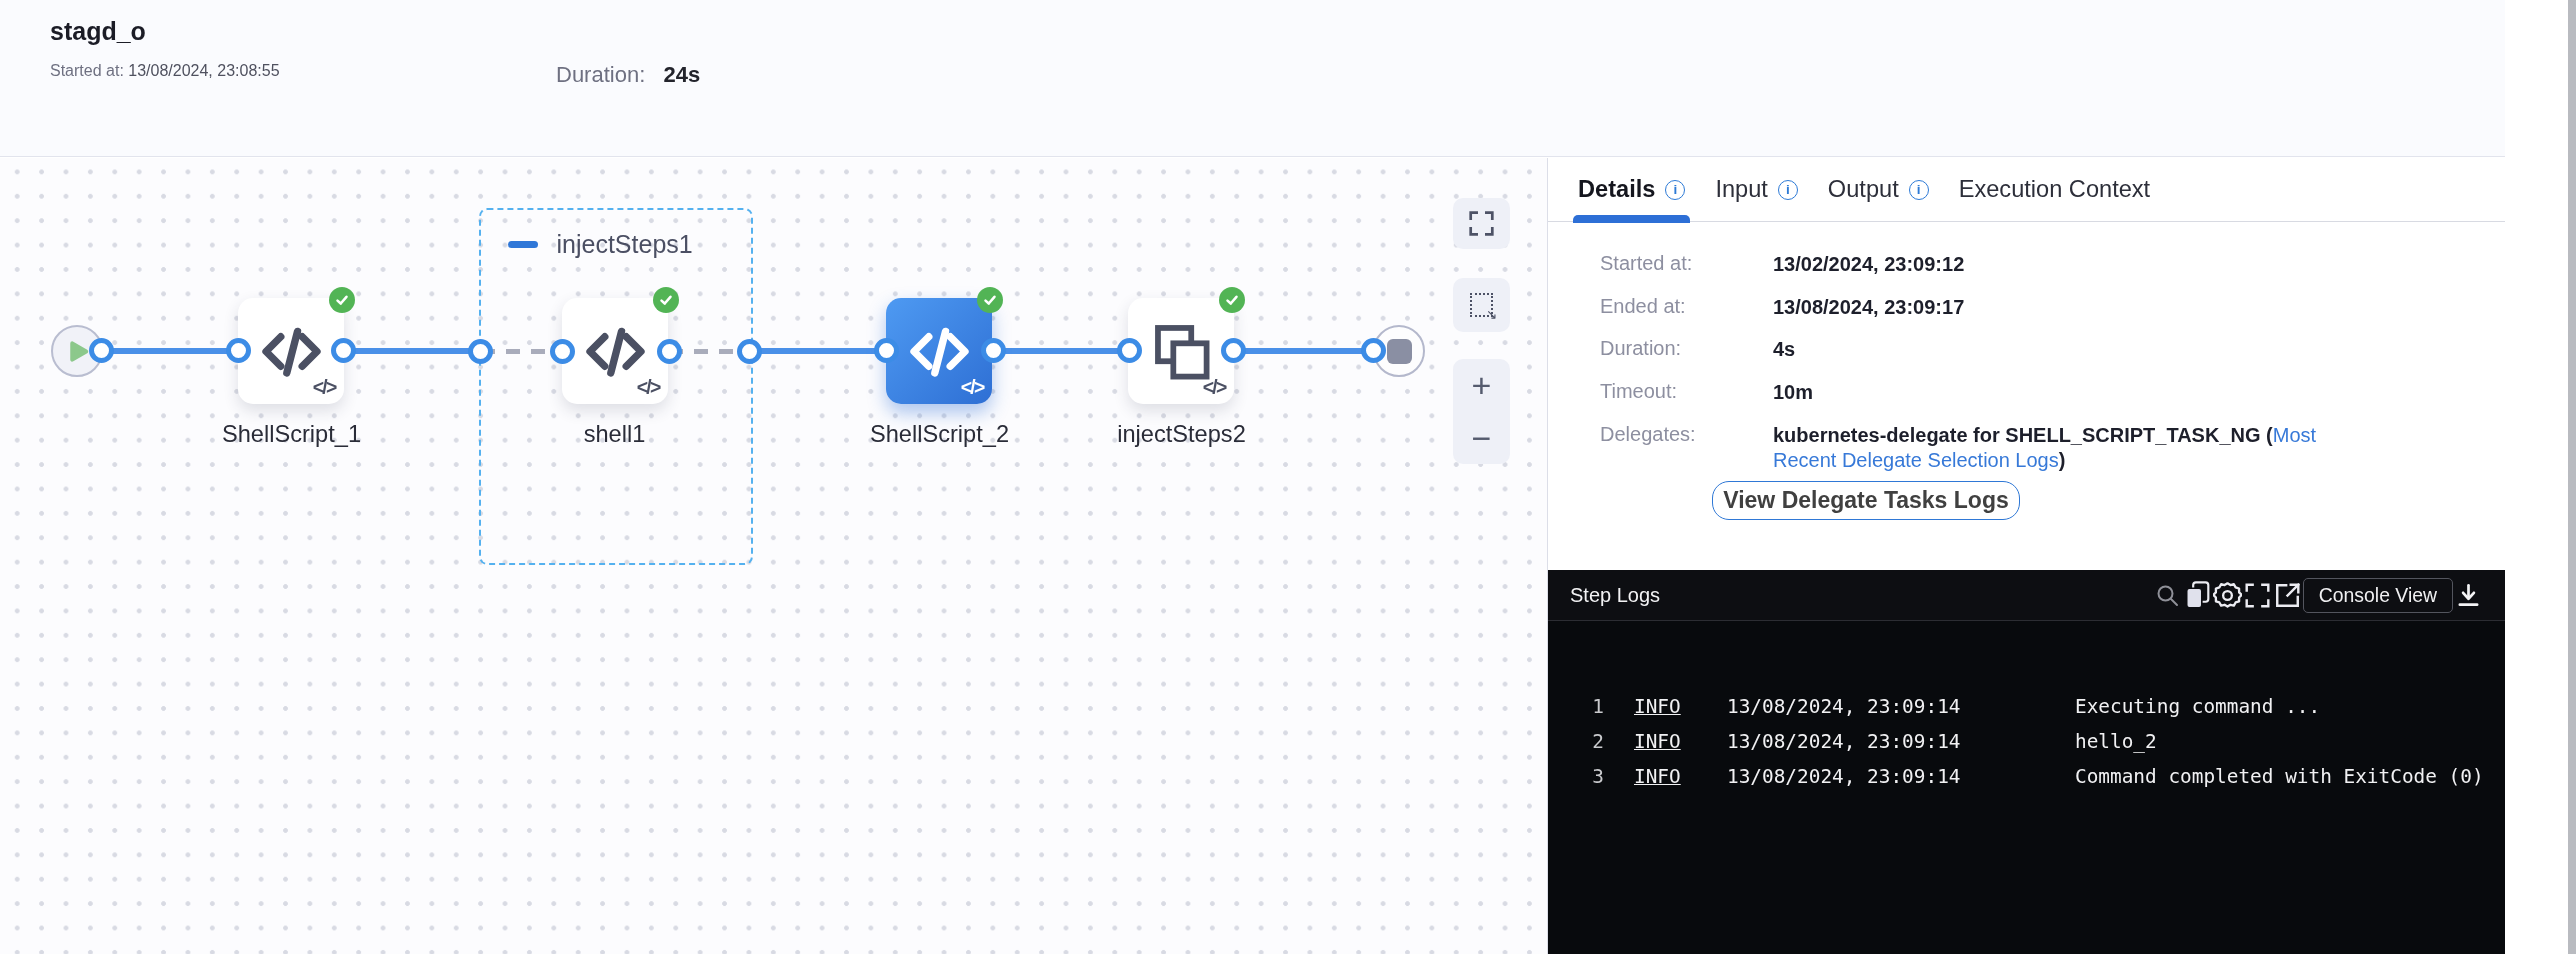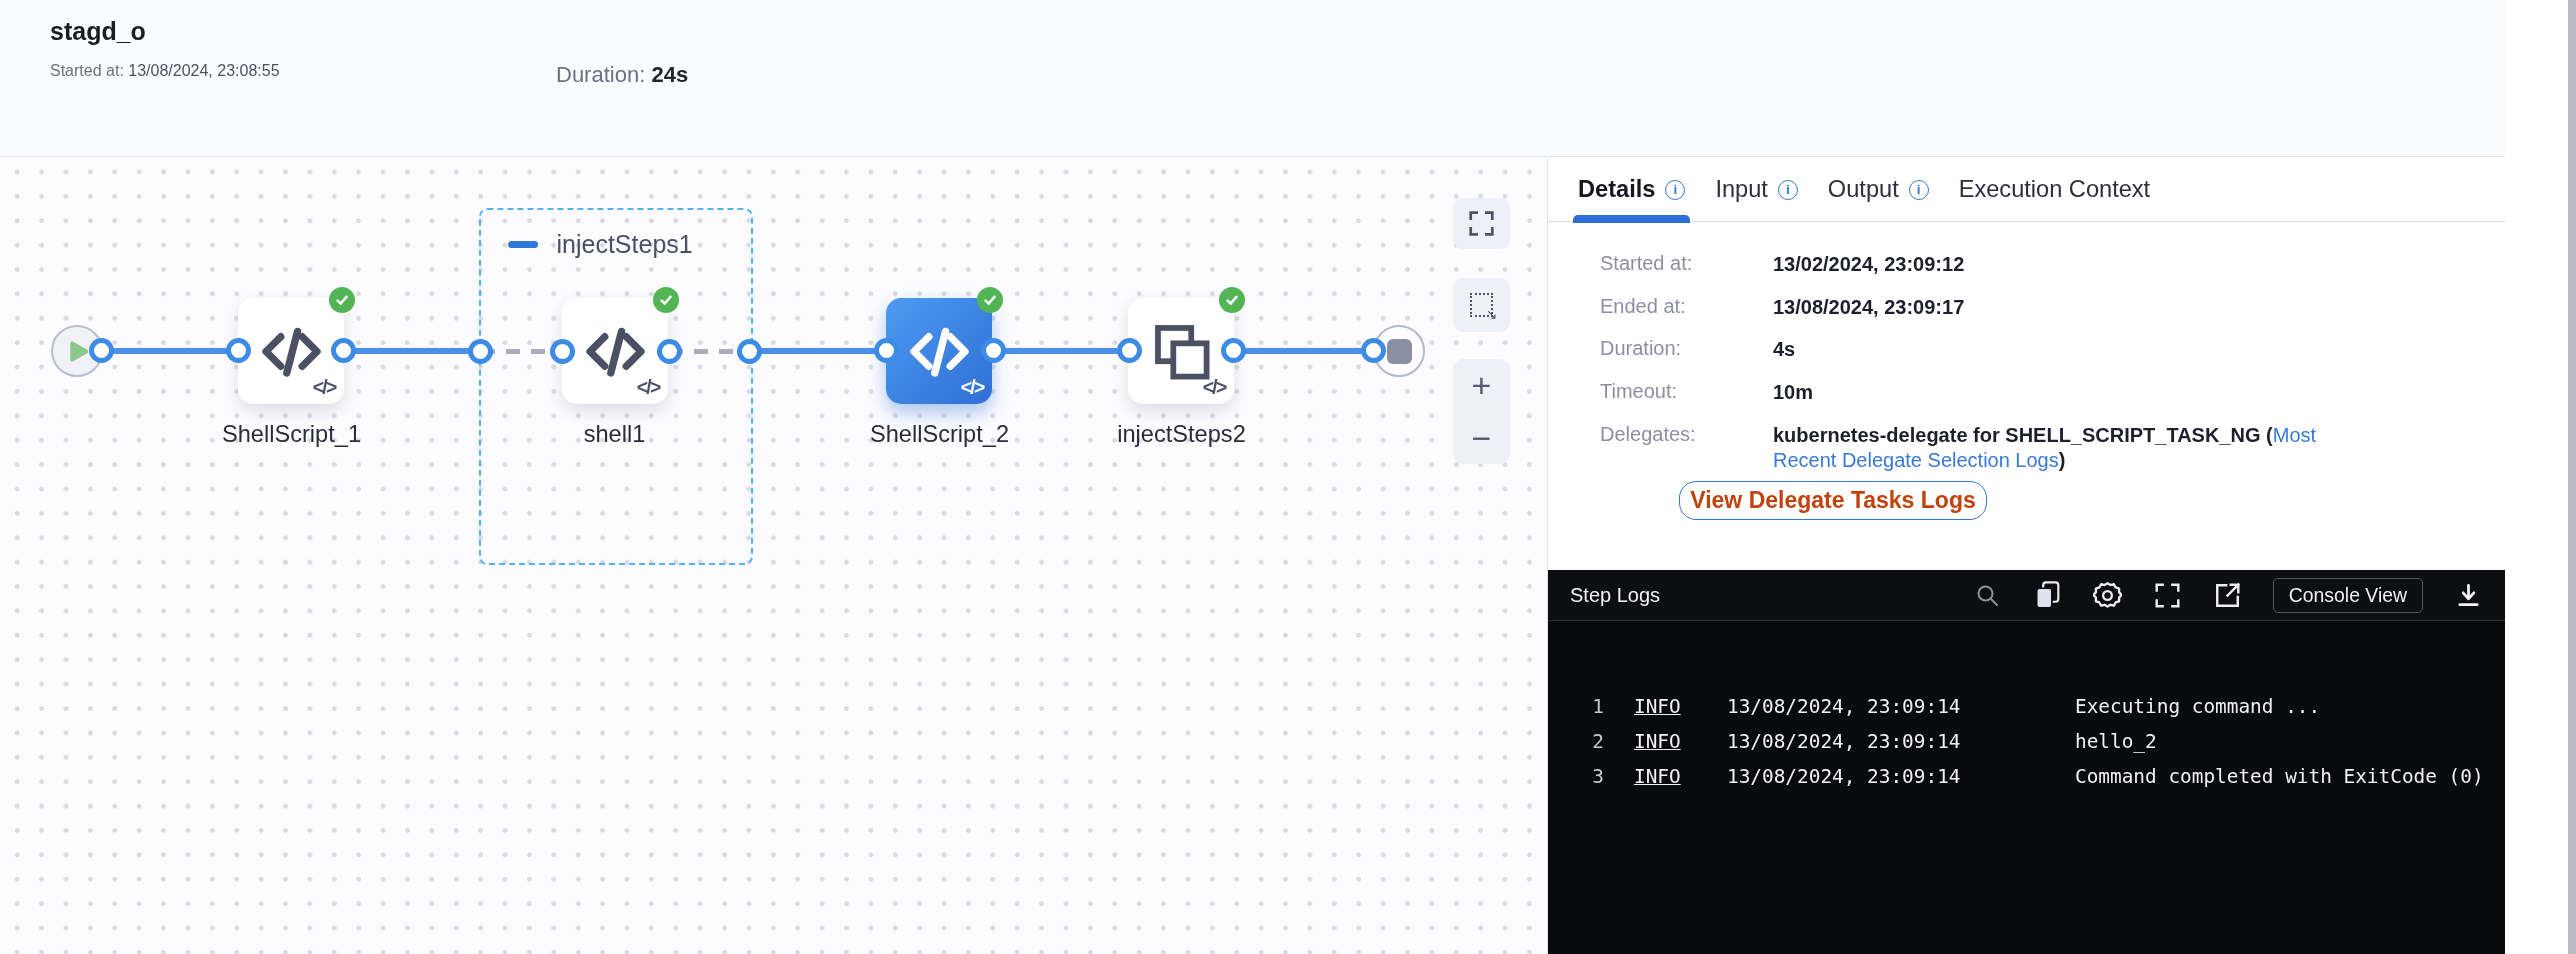--- a/index.html
+++ b/index.html
@@ -8,21 +8,21 @@
   .app { position:relative; width:2576px; height:878px; background:#ffffff; }
 
   
   .top-header { position:absolute; left:0; top:0; width:2505px; height:157px;
                 background:#fafbfe; border-bottom:1.7px solid #e2e4ed; }
   .stage-title { position:absolute; left:50px; top:17px; font-size:25px; font-weight:700; color:#1b1c26; }
   .meta-row { position:absolute; left:50px; top:62px; font-size:16px; color:#6e7081; }
   .meta-label { color:#6e7081; }
   .meta-value { color:#4f515f; }
   .meta-duration { position:absolute; left:556px; top:62px; font-size:22px; color:#6e7081; }
-  .meta-duration .bold-value { color:#23242c; font-weight:700; }
+  .meta-duration .bold-value { color:#23242c; font-weight:700;margin-left:12px; }
 
   
   .canvas { position:absolute; left:0; top:158px; width:1547px; height:796px;
             background-color:#fcfcfe;
             background-image:radial-gradient(circle, #d8dae3 2.1px, transparent 2.5px);
             background-size:24.4px 24.4px; background-position:5px 1.7px; overflow:hidden; }
 
   .group-box { position:absolute; left:479px; top:50px; width:274px; height:357px;
                border:2.5px dashed #55b1ef; border-radius:8.4px; z-index:1; }
   .group-head { position:absolute; left:27px; top:20px; display:flex; align-items:center; gap:18.5px; }
@@ -77,31 +77,31 @@
   .tab.active .tab-underline { position:absolute; left:0; bottom:-1.7px; width:100%; height:8.4px;
          background:#2d6fd6; border-radius:5px 5px 0 0; }
   .info-badge { width:20px; height:20px; border:1.7px solid #2d7ad6; border-radius:50%; color:#2d7ad6;
                 font-size:13.5px; font-weight:700; display:flex; align-items:center; justify-content:center; }
 
   .details-body { position:absolute; left:52px; top:94px; width:842px; }
   .detail-row { display:flex; margin-bottom:17.7px; }
   .detail-label { width:173px; font-size:20px; color:#8d8fa0; }
   .detail-value { font-size:20px; font-weight:700; color:#1d1f2b; max-width:556px; line-height:1.25; }
   .detail-link { color:#3779d8; font-weight:400; }
-  .delegate-btn { margin-left:79px; margin-top:8.4px; width:308px; height:39px; background:#ffffff;
-                  border:1.7px solid #2f78d6; border-radius:17px; color:#c2410c; font-size:23px;
+  .delegate-btn { margin-left:112px; margin-top:8.4px; width:308px; height:39px; background:#ffffff;
+                  border:1.7px solid #2f78d6; border-radius:17px; color:#404040; font-size:23px;
                   font-weight:600; font-family:"Liberation Sans", sans-serif; display:flex;
                   align-items:center; justify-content:center; }
 
   
   .log-panel { position:absolute; left:0; top:412px; width:100%; height:385px; background:#080a0d; }
   .log-header { position:absolute; left:0; top:0; width:100%; height:51px; background:#0d0e12;
                 border-bottom:1.7px solid #2c2d33; display:flex; align-items:center; padding:0 22px; }
   .log-title { font-size:20px; color:#f2f2f4; }
-  .log-tools { margin-left:auto; display:flex; align-items:center; gap:30px; }
+  .log-tools { margin-left:auto; display:flex; align-items:center; }
   .tool-icon { width:30px; height:30px; display:flex; align-items:center; justify-content:center; }
   .console-view-btn { border:1.7px solid #53555e; border-radius:5px; background:transparent; color:#f0f0f2;
                       font-size:19.4px; font-family:"Liberation Sans", sans-serif; padding:5px 15px; }
   .log-body { position:absolute; left:0; top:53px; width:100%; height:332px; padding-top:66px;
               font-family:"DejaVu Sans Mono", monospace; font-size:19.4px; color:#f1f1f3; }
   .log-line { display:flex; height:35px; align-items:center; }
   .log-num { width:56px; text-align:right; color:#c9cacd; }
   .log-level { width:93px; margin-left:30px;text-decoration:underline; }
   .log-time { width:311px; }
   .log-msg { margin-left:37px; }

